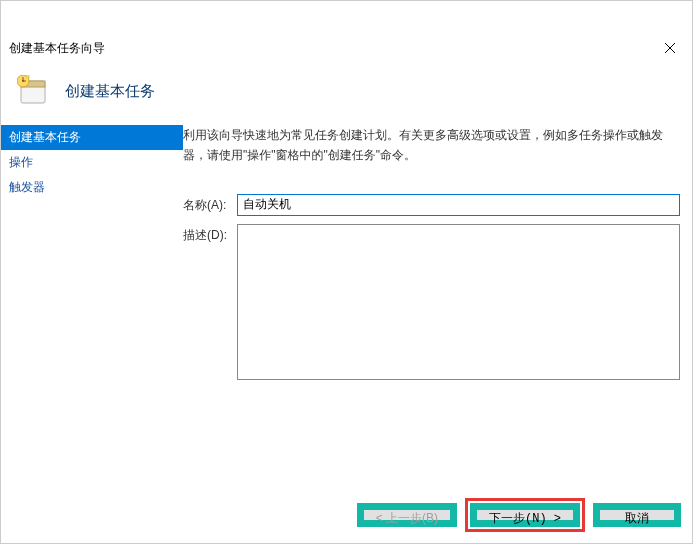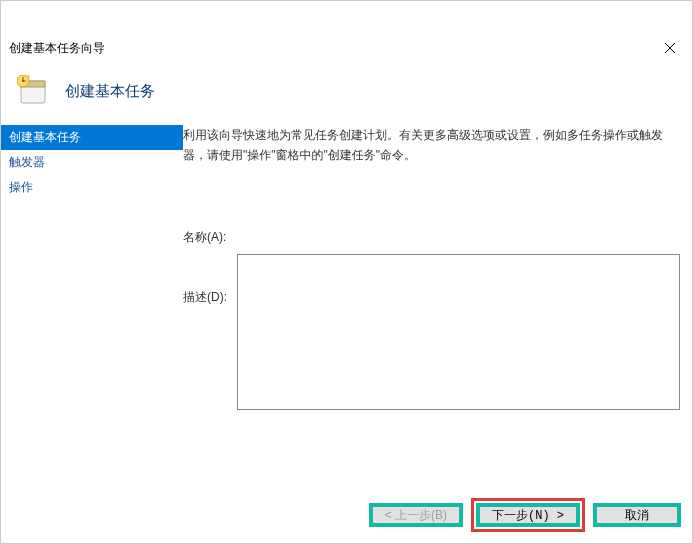--- a/index.html
+++ b/index.html
@@ -75,21 +75,20 @@
     .form-row {
       display: flex;
       margin-bottom: 8px;
       align-items: flex-start;
     }
     .form-label {
       width: 54px;
       padding-top: 3px;
       color: #333;
       font-size: 12px;
-      margin-top: 32px;
     }
     .text-input {
       flex: 1;
       border: 1px solid #0078d7;
       padding: 3px 5px;
       font-family: inherit;
       font-size: 12px;
       height: 22px;
     }
     .textarea-input {
@@ -106,21 +105,21 @@
       position: absolute;
       bottom: 12px;
       right: 12px;
       display: flex;
       gap: 8px;
       align-items: center;
     }
     .btn {
       min-width: 88px;
       height: 24px;
-      border: 4px solid #14b8a6;
+      border: 7px solid #14b8a6;
       background: #e1e1e1;
       font-family: inherit;
       font-size: 12px;
       cursor: pointer;
       padding: 0 12px;
     }
     .btn:disabled {
       color: #a0a0a0;
       cursor: default;
     }
@@ -156,32 +155,33 @@
   </div>
   <div class="header-title">创建基本任务</div>
 </div>
 
 <div class="content">
   <div class="sidebar">
     <div class="sidebar-item active">
       <span>创建基本任务</span>
     </div>
     <div class="sidebar-item">
-      <span>触发器</span>
+      <span>操作</span>
     </div>
     <div class="sidebar-item">
-      <span>操作</span>
+      <span>触发器</span>
     </div>
   </div>
 
   <div class="main">
     <div class="intro-text">利用该向导快速地为常见任务创建计划。有关更多高级选项或设置，例如多任务操作或触发器，请使用"操作"窗格中的"创建任务"命令。</div>
 
     <div class="form-row">
       <div class="form-label">名称(A):</div>
+      <input class="text-input" type="text" value="自动关机" style="">
     </div>
 
     <div class="form-row">
       <div class="form-label">描述(D):</div>
       <textarea class="textarea-input" style=""></textarea>
     </div>
   </div>
 </div>
 
 <div class="footer">

